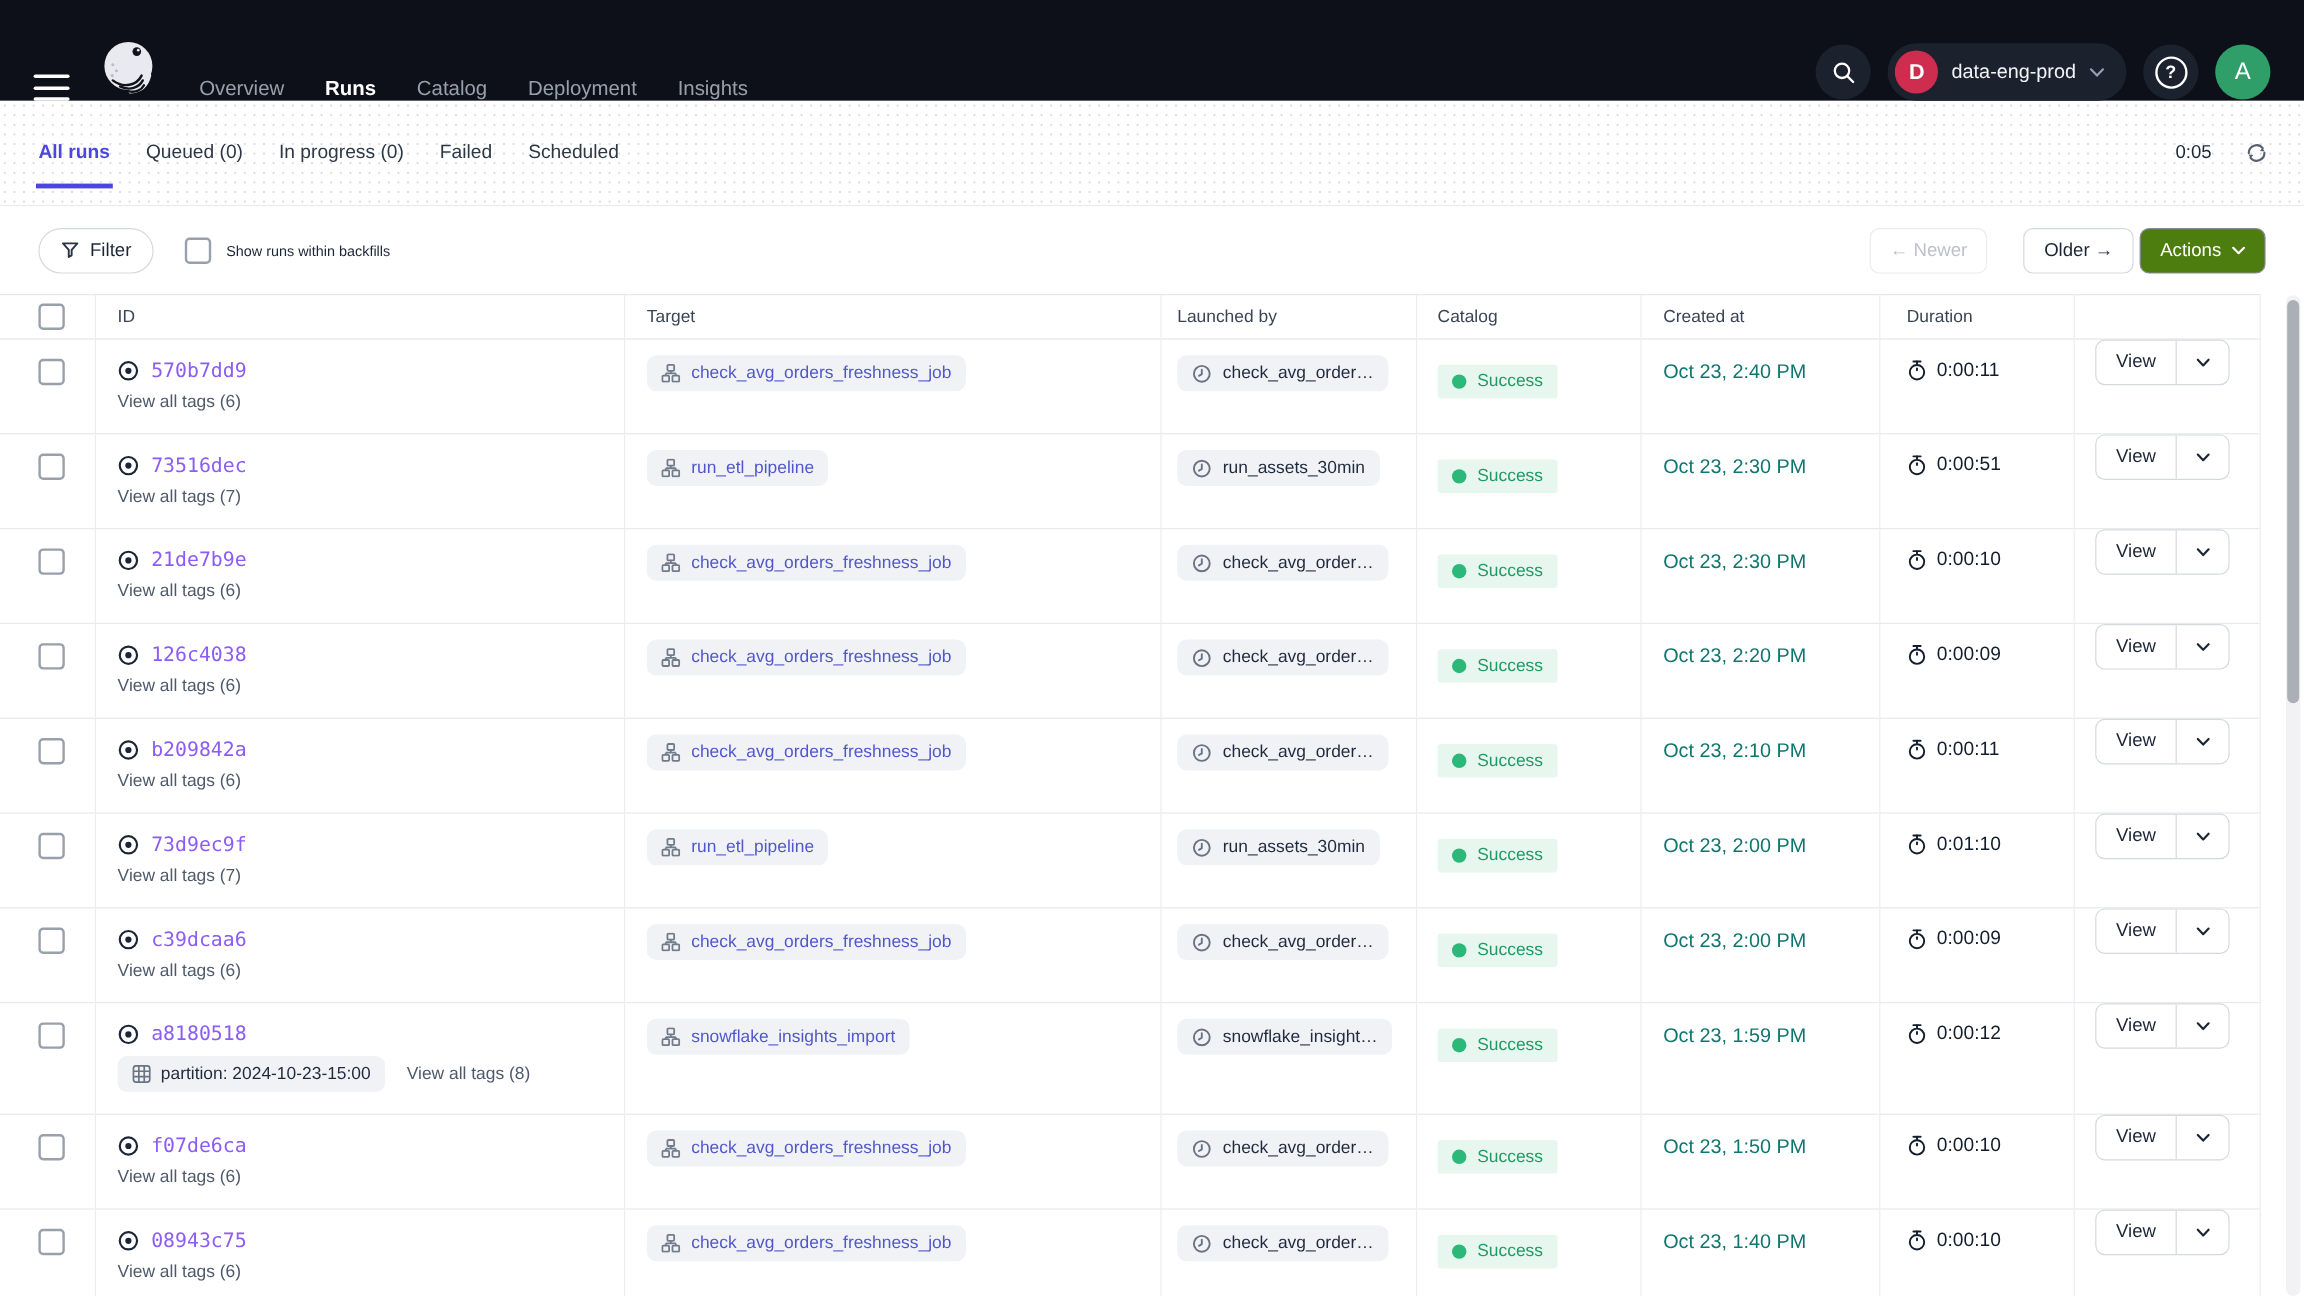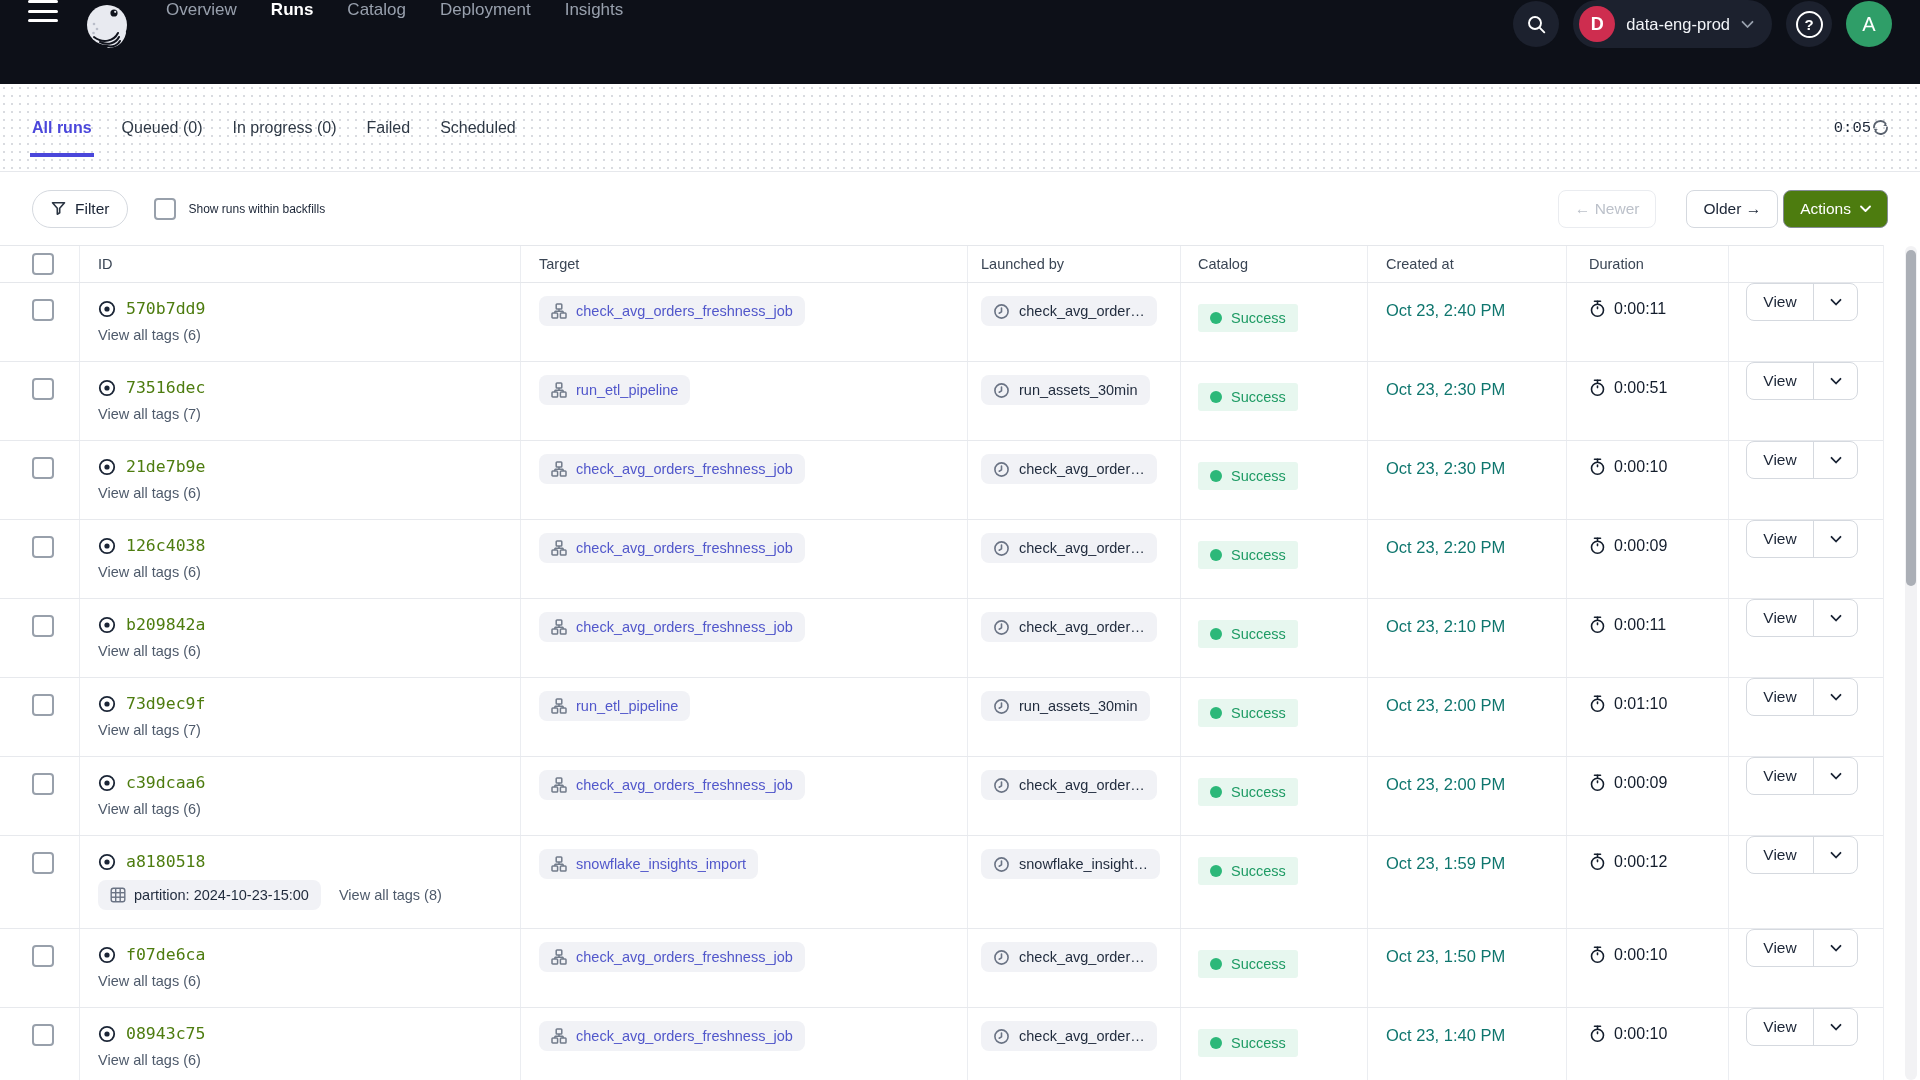--- a/index.html
+++ b/index.html
@@ -1,42 +1,42 @@
 <!DOCTYPE html>
 <html><head>
 <meta charset="utf-8">
 <style>
   * { margin:0; padding:0; box-sizing:border-box; }
   html,body { width:1920px; height:1080px; overflow:hidden; background:#fff;
               font-family:"Liberation Sans","DejaVu Sans",sans-serif; }
   .page { position:relative; width:1920px; height:1080px; overflow:hidden; }
 
   
-  .topnav { height:84px; background:#0D1018; display:flex; align-items:flex-start; padding:0 28px; }
+  .topnav { height:84px; background:#0D1018; display:flex; align-items:flex-end; padding:0 28px; }
   .hamburger { width:30px; height:22px; display:flex; flex-direction:column; justify-content:space-between; cursor:pointer; margin-right:22px; }
   .hamburger span { display:block; height:3px; border-radius:2px; background:#fff; }
   .logo { width:54px; height:54px; margin-right:32px; }
   .navlinks { display:flex; align-items:center; gap:34px; }
   .navlink { color:#98A0AD; font-size:17px; text-decoration:none; cursor:pointer; }
   .navlink.active { color:#fff; font-weight:bold; }
   .nav-right { margin-left:auto; display:flex; align-items:center; gap:14px; }
   .icon-circle { width:46px; height:46px; border-radius:50%; background:#1C212E; display:flex; align-items:center; justify-content:center; cursor:pointer; }
   .deploy-pill { height:48px; border-radius:24px; background:#1C212E; display:flex; align-items:center; padding:0 18px 0 6px; gap:11px; cursor:pointer; }
   .deploy-badge { width:36px; height:36px; border-radius:50%; background:#CE2D4F; color:#fff; font-size:18px; font-weight:bold; display:flex; align-items:center; justify-content:center; }
   .deploy-name { color:#F2F4F8; font-size:16.5px; }
   .help-ring { width:27px; height:27px; border:2px solid #fff; border-radius:50%; color:#fff; font-size:15px; font-weight:bold; display:flex; align-items:center; justify-content:center; }
   .avatar { width:46px; height:46px; border-radius:50%; background:#2F9E68; color:#fff; font-size:20px; display:flex; align-items:center; justify-content:center; cursor:pointer; }
 
   
   .tabbar { height:88px; background:#fff; background-image:radial-gradient(#D9DBE0 1.1px, transparent 1.2px); background-size:8px 8px; border-bottom:1px solid #E6E8EC; display:flex; align-items:stretch; padding:14px 30px; }
   .tabs { display:flex; gap:26px; }
   .tab { position:relative; display:flex; align-items:center; padding:0 2px; font-size:16px; font-weight:500; color:#2E3845; cursor:pointer; }
   .tab.active { color:#4B47DB; font-weight:bold; }
   .tab.active::after { content:""; position:absolute; left:0; right:0; bottom:0; height:4px; background:#4B47DB; }
-  .tab-right { margin-left:auto; display:flex; align-items:center; gap:0;font-family:Liberation Mono, monospace; }
+  .tab-right { margin-left:auto; display:flex; align-items:center; gap:28px; }
   .timer { font-size:15.5px; color:#1B2536; }
 
   
   .toolbar { height:73px; display:flex; align-items:center; padding:0 32px; background:#fff; }
   .btn { display:inline-flex; align-items:center; justify-content:center; height:38px; border-radius:8px; border:1px solid #D5D9DF; background:#fff; font-size:15.5px; font-weight:500; color:#1B2536; padding:0 16px; gap:9px; cursor:pointer; }
   .filter-btn { border-radius:19px; padding:0 18px; }
   .checkbox { display:inline-block; width:22px; height:22px; border:2px solid #98A0AB; border-radius:4px; background:#fff; cursor:pointer; }
   .backfill-wrap { display:flex; align-items:center; gap:12px; margin-left:26px; }
   .backfill-label { font-size:12px; color:#1B2536; }
   .toolbar-right { margin-left:auto; display:flex; align-items:center; }
@@ -50,21 +50,21 @@
   .grid-row { display:grid; grid-template-columns:79px 441px 447px 213px 187px 199px 162px 156px; }
   .thead { height:38px; border-top:1px solid #E5E7EB; border-bottom:1px solid #E5E7EB; }
   .thead .cell { display:flex; align-items:center; font-size:14.5px; color:#3A4554; }
   .cell { border-left:1px solid #EBEDF1; padding-left:18px; min-width:0; }
   .cell:first-child { border-left:none; padding-left:32px; }
   .trow { height:79px; border-bottom:1px solid #E7E9ED; }
   .trow.tall { height:93px; }
   .c-check { padding-top:16px; }
   .thead .c-check { padding-top:0; }
   .id-line { display:flex; align-items:center; gap:10px; margin-top:16px; }
-  .run-id { font-family:"DejaVu Sans Mono",monospace; font-size:16.5px; color:#4d7c0f; text-decoration:none; cursor:pointer; }
+  .run-id { font-family:"DejaVu Sans Mono",monospace; font-size:16.5px; color:#8b5cf6; text-decoration:none; cursor:pointer; }
   .tags-line { display:flex; align-items:center; gap:18px; margin-top:9px; }
   .view-tags { font-size:14.5px; color:#4E5A6B; cursor:pointer; }
   .partition-tag { display:inline-flex; align-items:center; gap:8px; height:30px; border-radius:8px; background:#F1F2F6; padding:0 12px; font-size:14.5px; color:#1F2A3C; cursor:pointer; }
   .pill { display:inline-flex; align-items:center; gap:9px; height:30px; border-radius:8px; background:#F1F2F6; padding:0 12px; margin-top:13px; max-width:96%; cursor:pointer; }
   .pill-text { font-size:14.5px; color:#5157CB; white-space:nowrap; overflow:hidden; }
   .pill-text.navy { color:#1F2A3C; }
   .c-launched { padding-left:13px; }
   .c-status { padding-left:17px; }
   .status-pill { display:inline-flex; align-items:center; gap:9px; height:28px; border-radius:3px; background:#E7F7EF; padding:0 12px; margin-top:21px; }
   .status-dot { width:12px; height:12px; border-radius:50%; background:#2CB879; }

